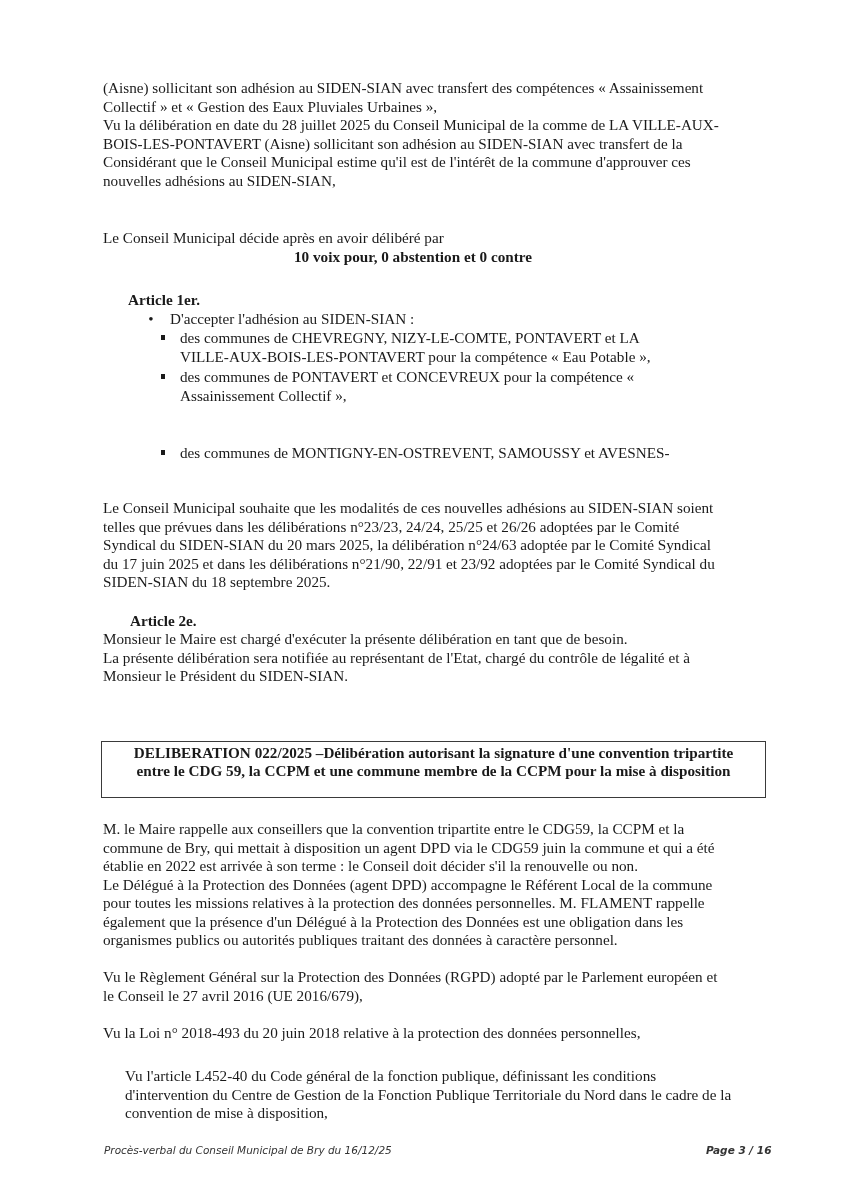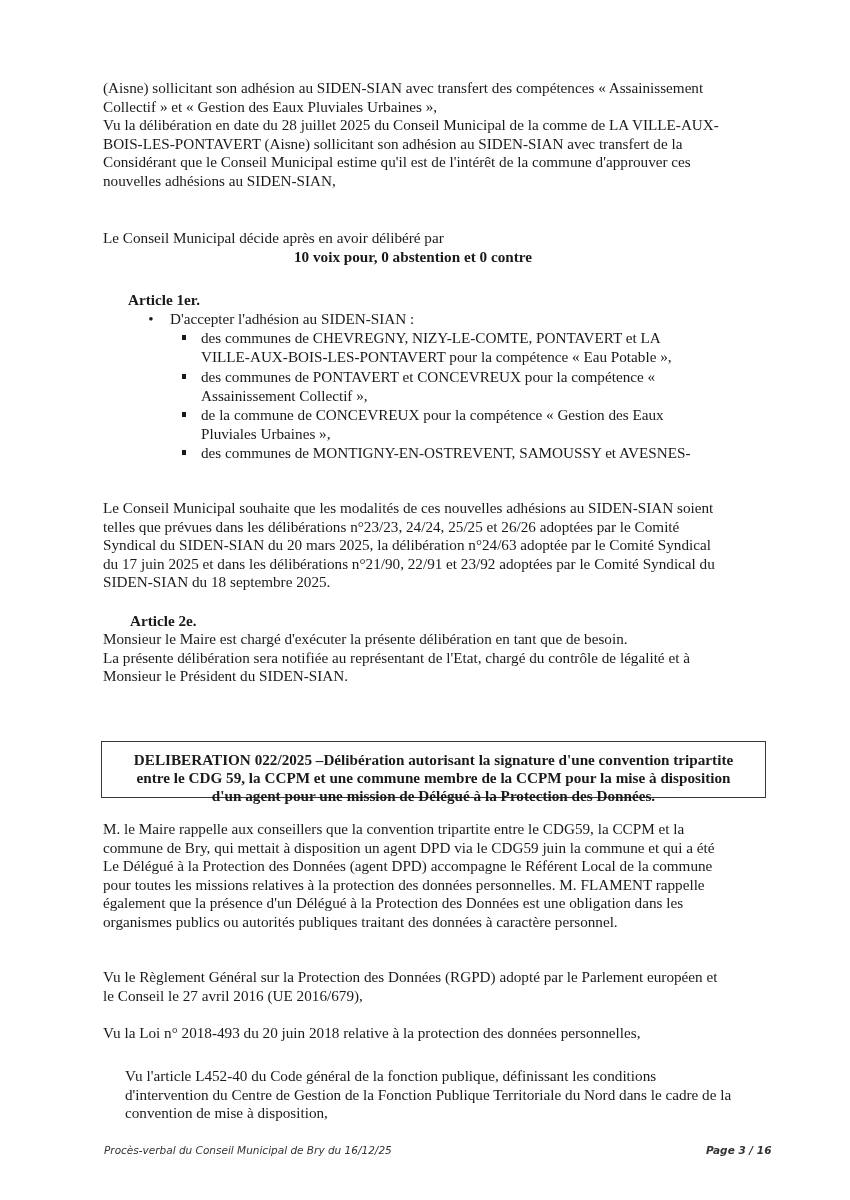--- a/index.html
+++ b/index.html
@@ -51,21 +51,21 @@
       width: 14px;
       text-align: center;
     }
     .bullet-text {
       position: absolute;
       left: 26px;
       white-space: nowrap;
     }
     .sub-item {
       position: absolute;
-      left: 201px;
+      left: 180px;
       width: 571px;
     }
     .sub-marker {
       position: absolute;
       left: -19px;
       top: 6px;
       width: 4px;
       height: 5px;
       background: #1a1a1a;
     }
@@ -74,21 +74,21 @@
       text-align-last: left;
     }
     .box {
       position: absolute;
       left: 101px;
       top: 741px;
       width: 665px;
       height: 57px;
       border: 1.5px solid #3a3a3a;
       box-sizing: border-box;
-      padding-top: 9px;
+      padding-top: 2px;
     }
     .box-line {
       display: block;
       text-align: center;
       font-weight: bold;
       font-size: 15.2px;
       line-height: 18px;
       white-space: nowrap;
     }
     .footer {
@@ -132,27 +132,20 @@
       <span class="line">VILLE-AUX-BOIS-LES-PONTAVERT pour la compétence « Eau Potable »,</span>
     </div>
   </div>
   <div class="sub-item" style="top:368px;">
     <span class="sub-marker"></span>
     <div class="sub-text">
       <span class="line">des communes de PONTAVERT et CONCEVREUX pour la compétence «</span>
       <span class="line">Assainissement Collectif »,</span>
     </div>
   </div>
-  <div class="sub-item" style="top:406px;">
-    <span class="sub-marker"></span>
-    <div class="sub-text">
-      <span class="line">de la commune de CONCEVREUX pour la compétence « Gestion des Eaux</span>
-      <span class="line">Pluviales Urbaines »,</span>
-    </div>
-  </div>
   <div class="sub-item" style="top:444px;">
     <span class="sub-marker"></span>
     <div class="sub-text">
       <span class="line">des communes de MONTIGNY-EN-OSTREVENT, SAMOUSSY et AVESNES-</span>
     </div>
   </div>
 
   <div class="block just" style="top:499px;">
     <span class="line">Le Conseil Municipal souhaite que les modalités de ces nouvelles adhésions au SIDEN-SIAN soient</span>
     <span class="line">telles que prévues dans les délibérations n°23/23, 24/24, 25/25 et 26/26 adoptées par le Comité</span>
@@ -164,26 +157,26 @@
   <div class="article-title" style="top:612px; left:130px;">Article 2e.</div>
   <div class="block just" style="top:630px;">
     <span class="line">Monsieur le Maire est chargé d'exécuter la présente délibération en tant que de besoin.</span>
     <span class="line">La présente délibération sera notifiée au représentant de l'Etat, chargé du contrôle de légalité et à</span>
     <span class="line">Monsieur le Président du SIDEN-SIAN.</span>
   </div>
 
   <div class="box">
     <span class="box-line">DELIBERATION 022/2025 –Délibération autorisant la signature d'une convention tripartite</span>
     <span class="box-line">entre le CDG 59, la CCPM et une commune membre de la CCPM pour la mise à disposition</span>
-    <span class="box-line">d'un agent pour une mission de Délégué à la Protection des Données.</span>
   </div>
 
   <div class="block just" style="top:820px;">
     <span class="line">M. le Maire rappelle aux conseillers que la convention tripartite entre le CDG59, la CCPM et la</span>
     <span class="line">commune de Bry, qui mettait à disposition un agent DPD via le CDG59 juin la commune et qui a été</span>
+    <span class="line">établie en 2022 est arrivée à son terme : le Conseil doit décider s'il la renouvelle ou non.</span>
     <span class="line">Le Délégué à la Protection des Données (agent DPD) accompagne le Référent Local de la commune</span>
     <span class="line">pour toutes les missions relatives à la protection des données personnelles. M. FLAMENT rappelle</span>
     <span class="line">également que la présence d'un Délégué à la Protection des Données est une obligation dans les</span>
     <span class="line">organismes publics ou autorités publiques traitant des données à caractère personnel.</span>
   </div>
 
   <div class="block just" style="top:968px;">
     <span class="line">Vu le Règlement Général sur la Protection des Données (RGPD) adopté par le Parlement européen et</span>
     <span class="line">le Conseil le 27 avril 2016 (UE 2016/679),</span>
   </div>

